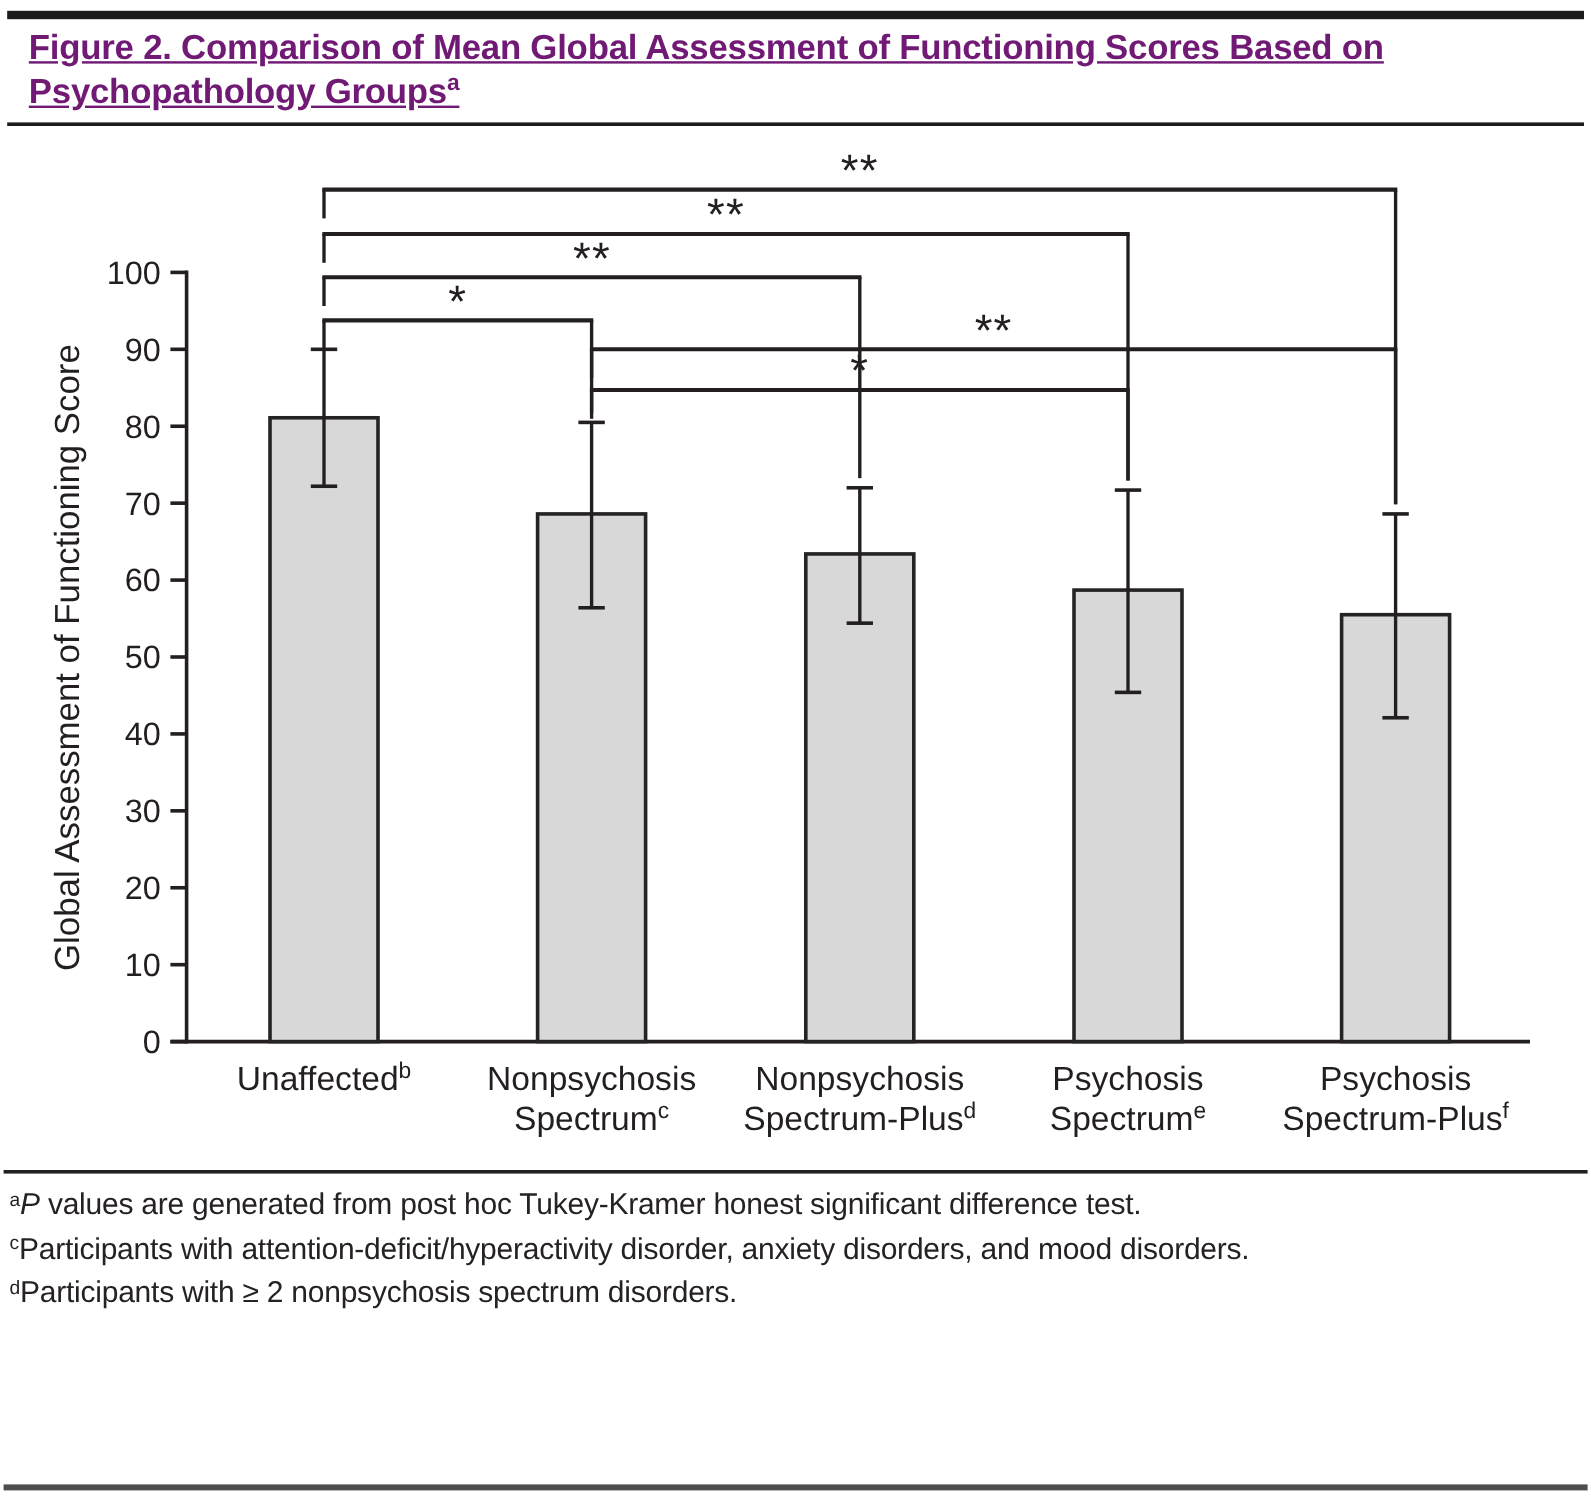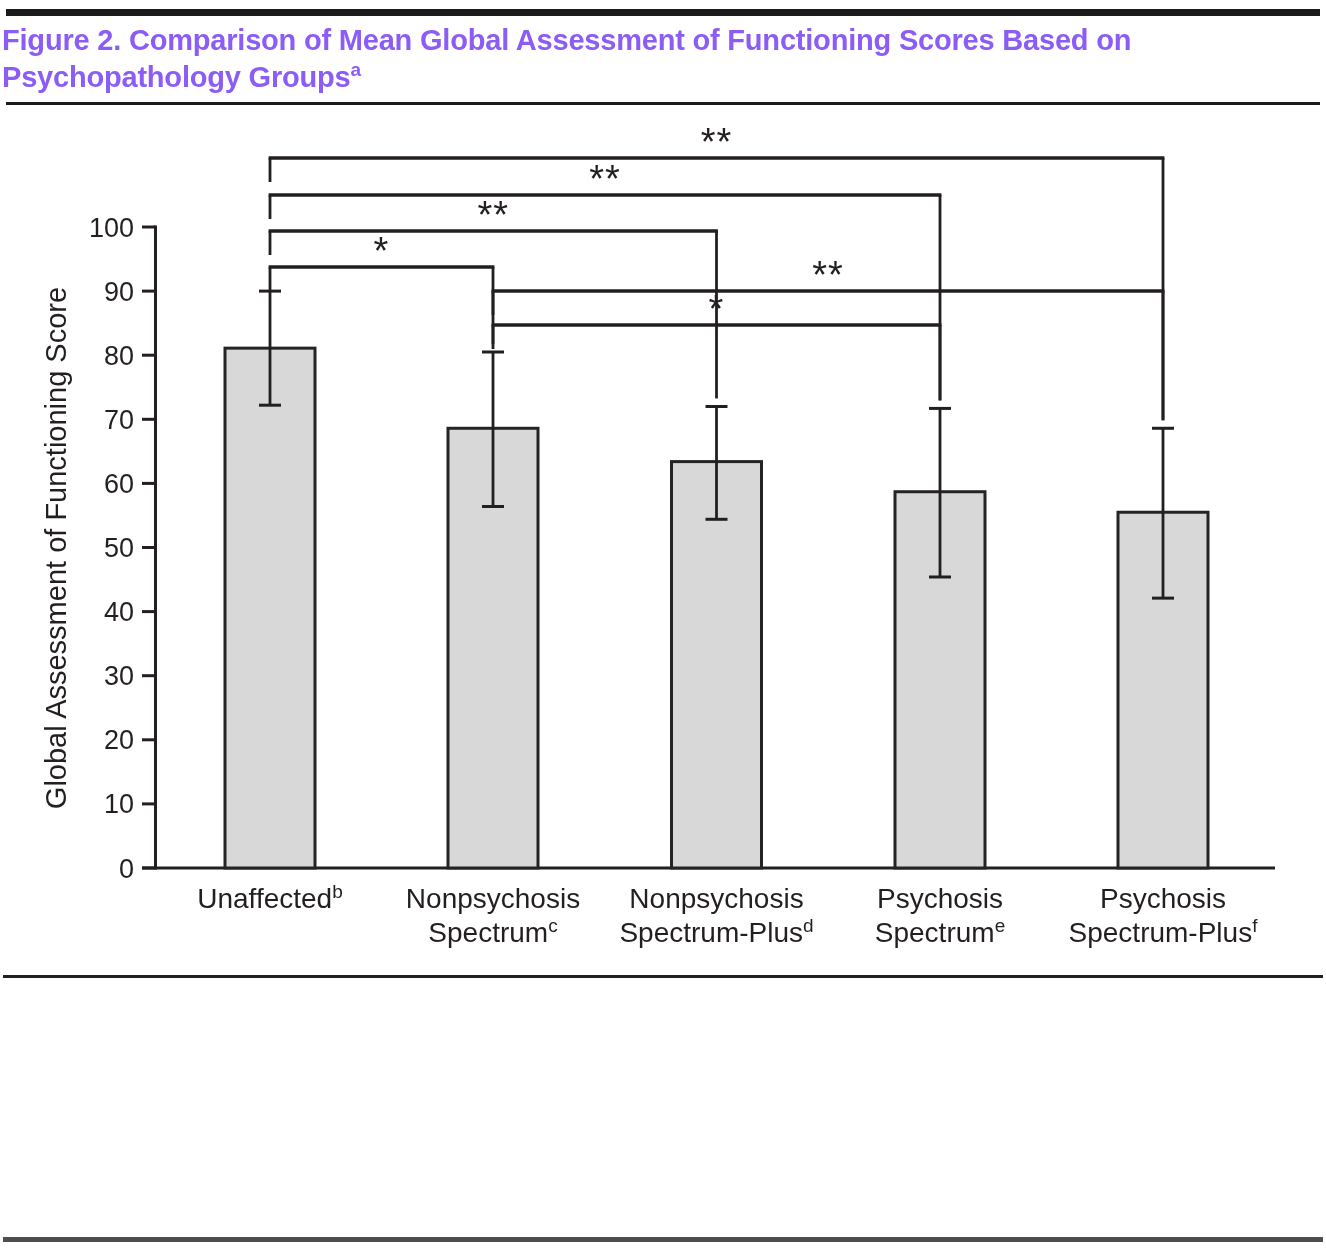--- a/index.html
+++ b/index.html
@@ -10,23 +10,23 @@
     background:#ffffff;
     font-family:"Liberation Sans", sans-serif;
     color:#231f20;
     overflow:hidden;
   }
   .top-bar{
     position:absolute;left:6px;right:6px;top:9px;height:7px;
     background:#1c1a1b;
   }
   .fig-title{
-    position:absolute;left:2px;right:8px;top:22px;
+    position:absolute;left:24px;right:8px;top:22px;
     font-size:29px;line-height:37px;font-weight:700;
-    letter-spacing:-0.2px;color:#8b5cf6;
+    letter-spacing:-0.2px;color:#701a75;text-decoration:underline;
   }
   .fig-title sup{font-size:19px;line-height:0;}
   .title-rule{
     position:absolute;left:6px;right:6px;top:102px;height:3px;
     background:#1c1a1b;
   }
   svg.chart{position:absolute;left:0;top:0;}
   svg.chart text{font-family:"Liberation Sans", sans-serif;fill:#231f20;}
   .footnote-rule{
     position:absolute;left:3px;right:3px;top:975px;height:3px;
@@ -134,16 +134,19 @@
       <text x="716.5" y="942" text-anchor="middle" font-size="28"><tspan>Spectrum-Plus</tspan><tspan dy="-10" font-size="19">d</tspan></text>
       <text x="940" y="908" text-anchor="middle" font-size="28"><tspan>Psychosis</tspan></text>
       <text x="940" y="942" text-anchor="middle" font-size="28"><tspan>Spectrum</tspan><tspan dy="-10" font-size="19">e</tspan></text>
       <text x="1163" y="908" text-anchor="middle" font-size="28"><tspan>Psychosis</tspan></text>
       <text x="1163" y="942" text-anchor="middle" font-size="28"><tspan>Spectrum-Plus</tspan><tspan dy="-10" font-size="19">f</tspan></text>
     </svg>
 
   <div class="footnote-rule"></div>
 
   <div class="footnotes" id="footnotes">
+      <div><sup>a</sup><i>P</i> values are generated from post hoc Tukey-Kramer honest significant difference test.</div>
+      <div><sup>c</sup>Participants with attention-deficit/hyperactivity disorder, anxiety disorders, and mood disorders.</div>
+      <div><sup>d</sup>Participants with ≥ 2 nonpsychosis spectrum disorders.</div>
     </div>
 
   <div class="bottom-rule"></div>
 </div>
 
 </body></html>

